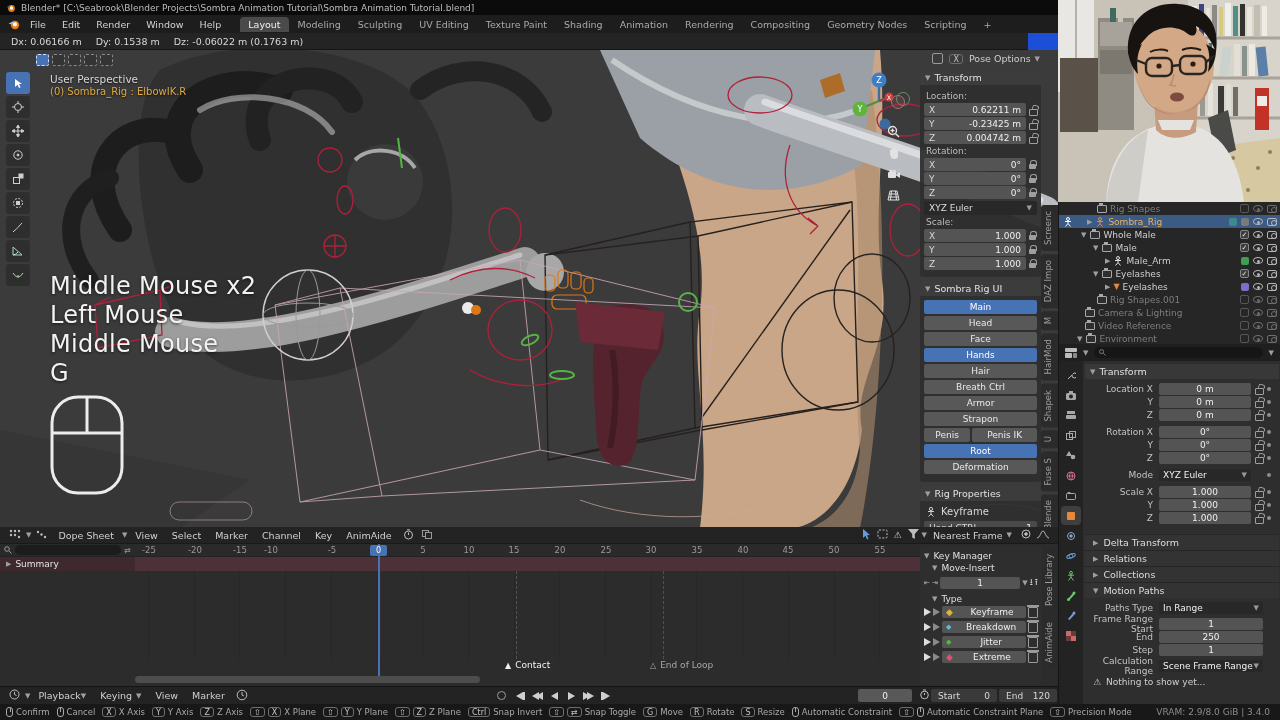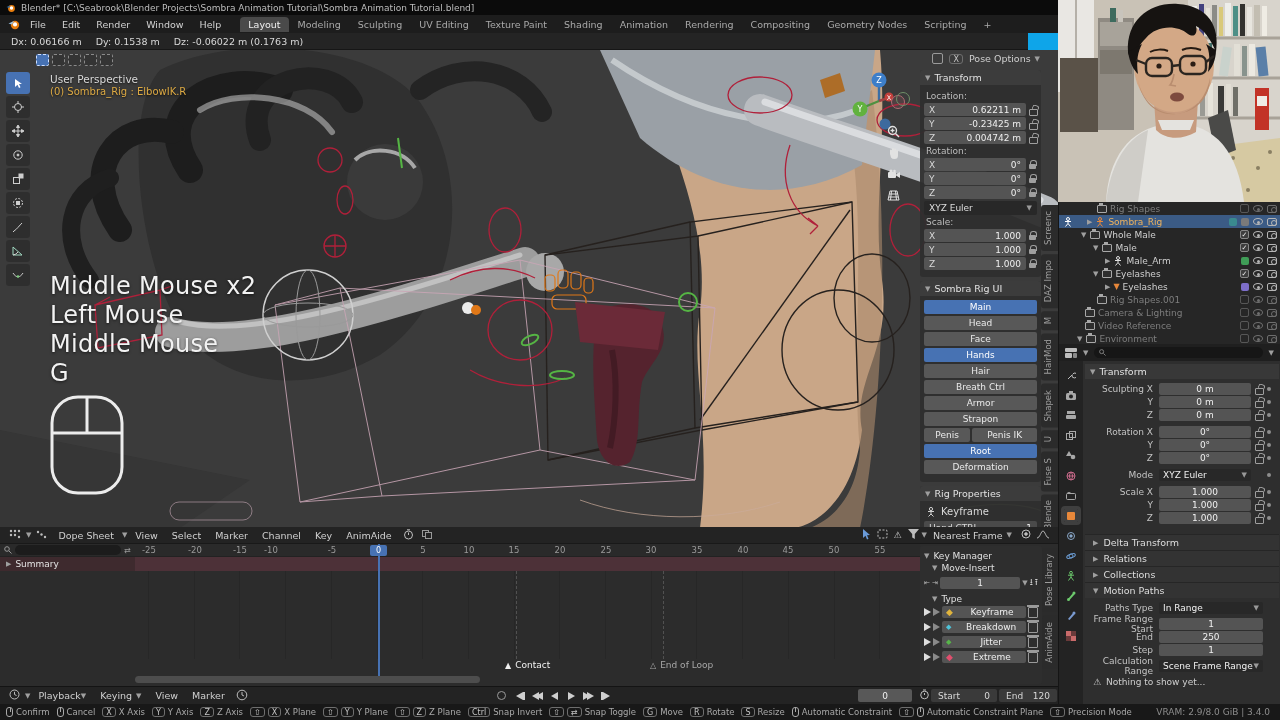--- a/index.html
+++ b/index.html
@@ -1,19 +1,19 @@
 <!DOCTYPE html>
 <html><head>
 <meta charset="utf-8">
 <style>
   * { margin:0; padding:0; box-sizing:border-box; }
   html,body { background:#000; }
   #app {
     position:relative; width:1280px; height:720px; overflow:hidden;
-    background:#0ea5e9; font-family:"DejaVu Sans", sans-serif;
+    background:#1d4ed8; font-family:"DejaVu Sans", sans-serif;
     font-size:10px; color:#c6c6c6; cursor:default;padding-left:47px;
   }
   .a { position:absolute; }
   .flex { display:flex; align-items:center; }
 
   
   .titlebar { left:0; top:0; width:1280px; height:15px; background:#0b0b0b; color:#bdbdbd; font-size:9px; display:flex; align-items:center; padding-left:6px; gap:5px; }
   .menubar { left:0; top:15px; width:1280px; height:18px; background:#1d1d1d; display:flex; align-items:center; gap:2px; padding-left:8px; }
   .menu-item { padding:2px 7px; color:#d2d2d2; font-size:9.5px; border-radius:3px; }
   .wstabs { display:flex; align-items:center; gap:1px; margin-left:10px; }
@@ -781,21 +781,21 @@
             <rect y="5" width="5" height="5" fill="#6a3a3a"></rect>
           </svg>
         </span>
     </div>
     <div class="a" style="left:26px; top:20px; width:194px;">
       <div class="phdr" style="background:#383838; margin-bottom:4px;">
           <span class="caret">▼</span>
           <span>Transform</span>
         </div>
       <div class="prow">
-          <span class="lb">Sculpting X</span>
+          <span class="lb">Location X</span>
           <span class="pf">0 m</span>
           <span class="lock open" style="margin-left:4px"></span>
           <span class="dot"></span>
         </div>
       <div class="prow">
           <span class="lb">Y</span>
           <span class="pf">0 m</span>
           <span class="lock open" style="margin-left:4px"></span>
           <span class="dot"></span>
         </div>

